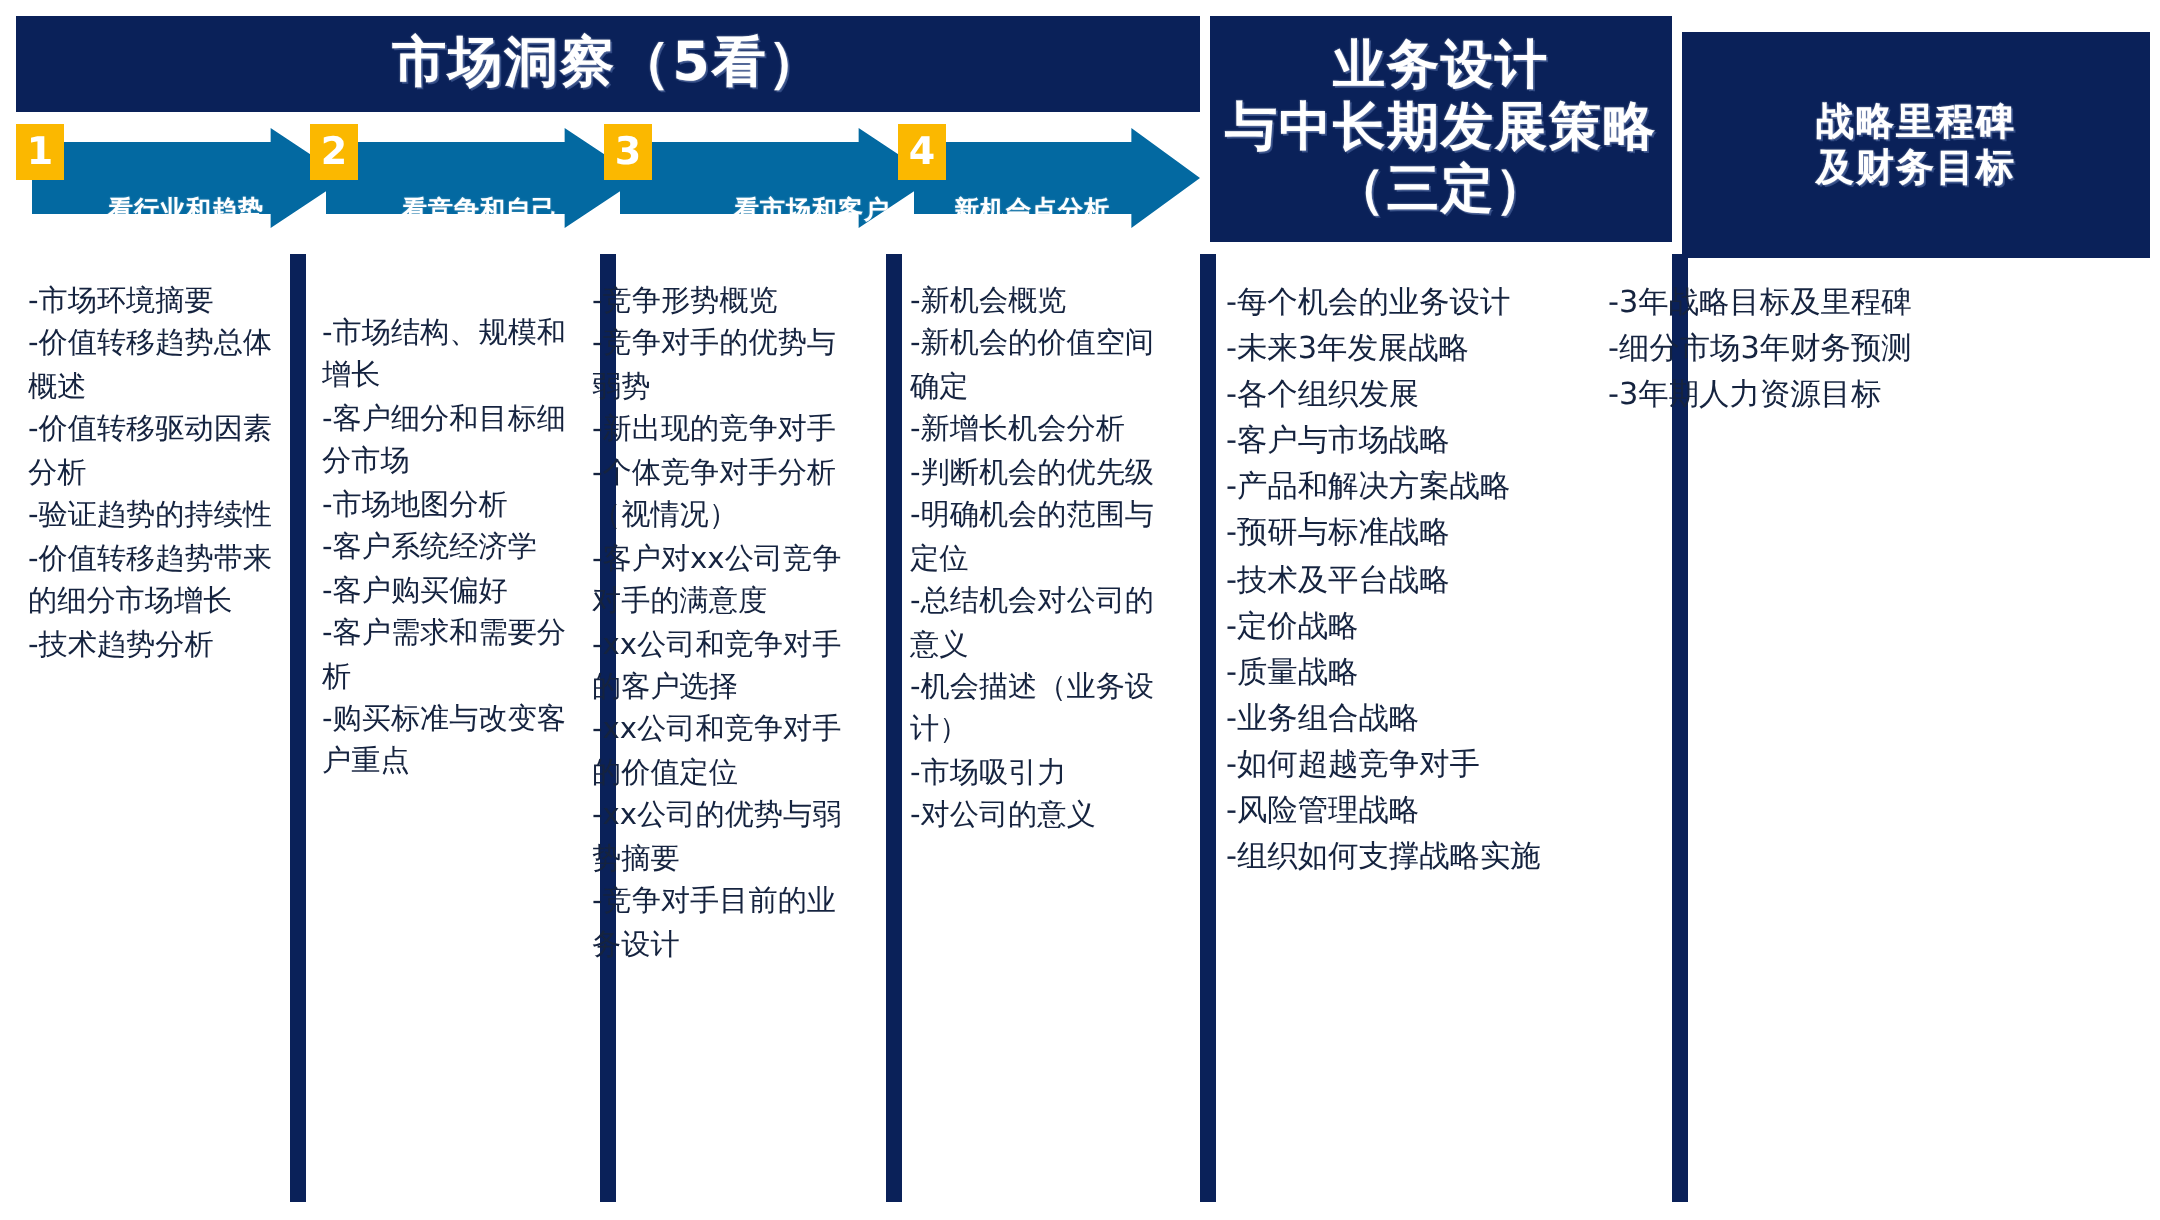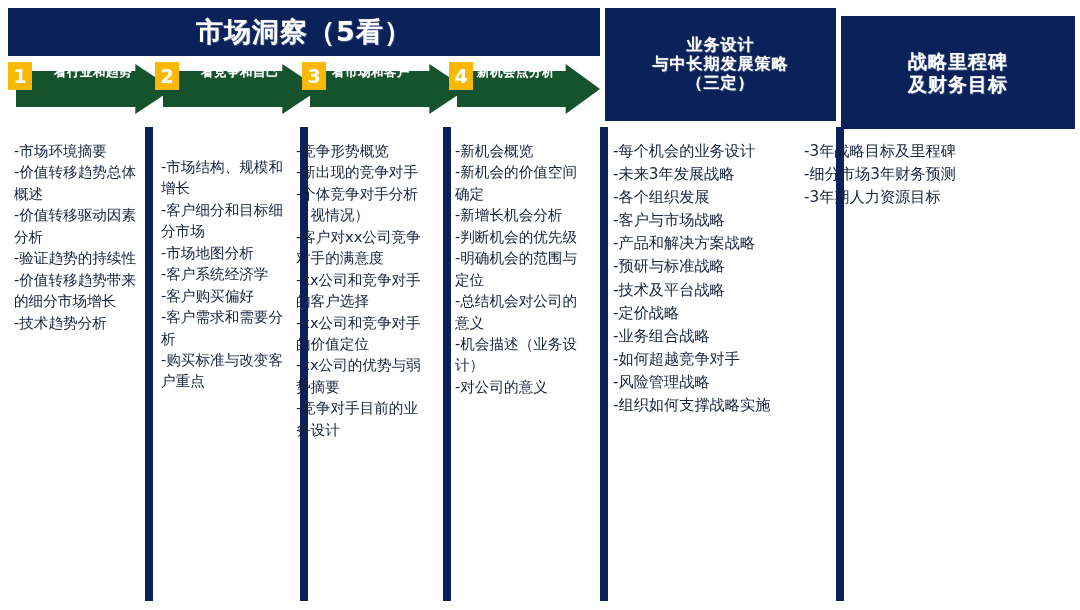--- a/index.html
+++ b/index.html
@@ -32,36 +32,36 @@
     letter-spacing: 1px;
     line-height: 1.18;
     text-shadow: 0 0 1px rgba(255,255,255,0.55), 1px 1px 0 rgba(120,150,210,0.35);
   }
   #hdr-insight {
     left: 8px; top: 8px; width: 592px; height: 48px;
     font-size: 27px;
   }
   #hdr-bizdesign {
     left: 605px; top: 8px; width: 231px; height: 113px;
-    font-size: 16px;
+    font-size: 26px;
   }
   #hdr-milestone {
     left: 841px; top: 16px; width: 234px; height: 113px;
     font-size: 19px;
   }
   .hdr-line { display: block; white-space: nowrap; }
 
   
   .chevron {
     position: absolute;
     top: 64px;
     height: 50px;
-    background: #14532d;
+    background: #0369a1;
     display: flex;
-    align-items: flex-start;
+    align-items: flex-end;
     -webkit-clip-path: polygon(0 14%, 76% 14%, 76% 0, 100% 50%, 76% 100%, 76% 86%, 0 86%);
     clip-path: polygon(0 14%, 76% 14%, 76% 0, 100% 50%, 76% 100%, 76% 86%, 0 86%);
   }
   .chevron-label {
     color: #ffffff;
     font-size: 12.5px;
     font-weight: bold;
     letter-spacing: 0.5px;
     white-space: nowrap;
     text-shadow: 0 0 1px rgba(255,255,255,0.4);
@@ -138,21 +138,21 @@
   </div>
 
   <div class="chevron" id="chev-2" style="left:163px; width:157px;">
     <span class="chevron-label" style="margin-left:38px;">看竞争和自己</span>
   </div>
   <div class="badge" id="badge-2" style="left:155px;">
     <span>2</span>
   </div>
 
   <div class="chevron" id="chev-3" style="left:310px; width:157px;">
-    <span class="chevron-label" style="margin-left:22px;">看市场和客户</span>
+    <span class="chevron-label" style="margin-left:57px;">看市场和客户</span>
   </div>
   <div class="badge" id="badge-3" style="left:302px;">
     <span>3</span>
   </div>
 
   <div class="chevron" id="chev-4" style="left:457px; width:143px;">
     <span class="chevron-label" style="margin-left:20px;">新机会点分析</span>
   </div>
   <div class="badge" id="badge-4" style="left:449px;">
     <span>4</span>
@@ -176,47 +176,50 @@
       <div class="item">-市场结构、规模和增长</div>
       <div class="item">-客户细分和目标细分市场</div>
       <div class="item">-市场地图分析</div>
       <div class="item">-客户系统经济学</div>
       <div class="item">-客户购买偏好</div>
       <div class="item">-客户需求和需要分析</div>
       <div class="item">-购买标准与改变客户重点</div>
     </div>
   <div class="col narrow" id="col-2" style="left:296px; width:126px;">
       <div class="item">-竞争形势概览</div>
+      <div class="item">-竞争对手的优势与弱势</div>
       <div class="item">-新出现的竞争对手</div>
       <div class="item">-个体竞争对手分析（视情况）</div>
       <div class="item">-客户对xx公司竞争对手的满意度</div>
       <div class="item">-xx公司和竞争对手的客户选择</div>
       <div class="item">-xx公司和竞争对手的价值定位</div>
       <div class="item">-xx公司的优势与弱势摘要</div>
       <div class="item">-竞争对手目前的业务设计</div>
     </div>
   <div class="col narrow" id="col-3" style="left:455px; width:130px;">
       <div class="item">-新机会概览</div>
       <div class="item">-新机会的价值空间确定</div>
       <div class="item">-新增长机会分析</div>
       <div class="item">-判断机会的优先级</div>
       <div class="item">-明确机会的范围与定位</div>
       <div class="item">-总结机会对公司的意义</div>
       <div class="item">-机会描述（业务设计）</div>
+      <div class="item">-市场吸引力</div>
       <div class="item">-对公司的意义</div>
     </div>
   <div class="col wide" id="col-4" style="left:613px; width:218px;">
       <div class="item">-每个机会的业务设计</div>
       <div class="item">-未来3年发展战略</div>
       <div class="item">-各个组织发展</div>
       <div class="item">-客户与市场战略</div>
       <div class="item">-产品和解决方案战略</div>
       <div class="item">-预研与标准战略</div>
       <div class="item">-技术及平台战略</div>
       <div class="item">-定价战略</div>
+      <div class="item">-质量战略</div>
       <div class="item">-业务组合战略</div>
       <div class="item">-如何超越竞争对手</div>
       <div class="item">-风险管理战略</div>
       <div class="item">-组织如何支撑战略实施</div>
     </div>
   <div class="col wide" id="col-5" style="left:804px; width:220px;">
       <div class="item">-3年战略目标及里程碑</div>
       <div class="item">-细分市场3年财务预测</div>
       <div class="item">-3年期人力资源目标</div>
     </div>

